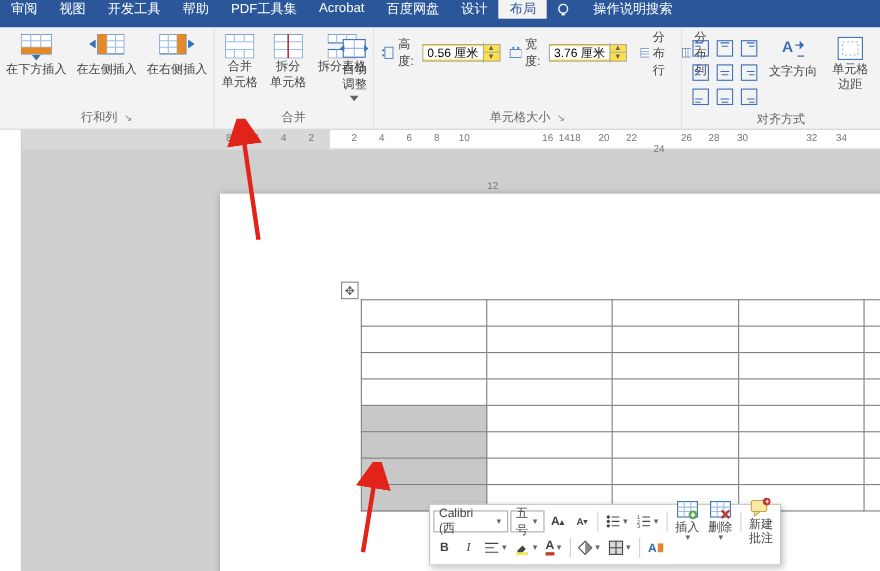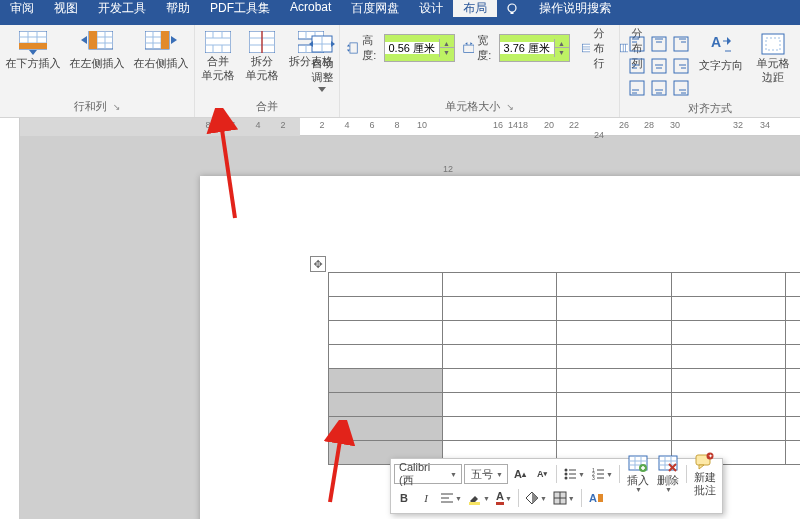--- a/index.html
+++ b/index.html
@@ -13,21 +13,21 @@
 
 
 .ribbon{height:93px;background:#f3f3f3;border-bottom:1px solid #d4d4d4;display:flex}
 .group{border-right:1px solid #e1e1e1;display:flex;flex-direction:column;padding:4px 2px 0}
 .group-body{flex:1;display:flex;align-items:flex-start;justify-content:center;gap:2px}
 .group-label{font-size:11px;color:#666;text-align:center;padding:2px 0 3px;display:flex;justify-content:center;align-items:center;gap:2px}
 .bigbtn{display:flex;flex-direction:column;align-items:center;width:48px;padding:2px;cursor:pointer;font-size:11px;color:#444;text-align:center;line-height:1.25}
 .bigbtn svg{margin-bottom:2px}
 .smallcol{display:flex;flex-direction:row;gap:1px;padding:2px;font-size:11px;color:#444}
 .smallrow{display:flex;align-items:center;gap:3px;height:22px}
-.spin{display:flex;align-items:center;border:1px solid #ababab;background:#bef264;height:28px}
+.spin{display:flex;align-items:center;border:1px solid #ababab;background:#fde047;height:16px}
 .spin input{border:none;width:54px;font-size:11px;padding:0 4px;outline:none}
 .spin .ud{display:flex;flex-direction:column;border-left:1px solid #ababab}
 .spin .ud div{width:14px;height:9px;display:flex;align-items:center;justify-content:center;font-size:7px;color:#666;cursor:pointer}
 .spin .ud div:first-child{border-bottom:1px solid #ababab}
 .iconbtn{width:22px;height:22px;display:flex;align-items:center;justify-content:center;cursor:pointer}
 .runtext{font-size:11px;color:#444}
 .dlg-launch{font-size:9px;color:#888;margin-left:4px}
 
 
 .ruler-v{position:absolute;left:0;top:118px;width:20px;bottom:0;background:#fff;border-right:1px solid #ccc}
@@ -421,21 +421,21 @@
     </tbody>
       </table>
   </div>
 
   <div class="mini">
     <div class="row">
       <div class="combo" style="width:68px;justify-content:space-between">
           <span>Calibri (西</span>
           <span class="dd">▼</span>
         </div>
-      <div class="combo" style="width:44px;justify-content:flex-end">
+      <div class="combo" style="width:31px;justify-content:flex-end">
           <span>五号</span>
           <span class="dd">▼</span>
         </div>
       <div class="btn" style="font-weight:bold">A<sup style="font-size:8px">▴</sup></div>
       <div class="btn" style="font-size:9px;font-weight:bold">A<sup style="font-size:7px">▾</sup></div>
       <div class="sep"></div>
       <div class="btn">
           <svg width="14" height="14">
             <circle cx="3" cy="3" r="1.5" fill="#444"></circle>
             <line x1="6" y1="3" x2="13" y2="3" stroke="#444"></line>

